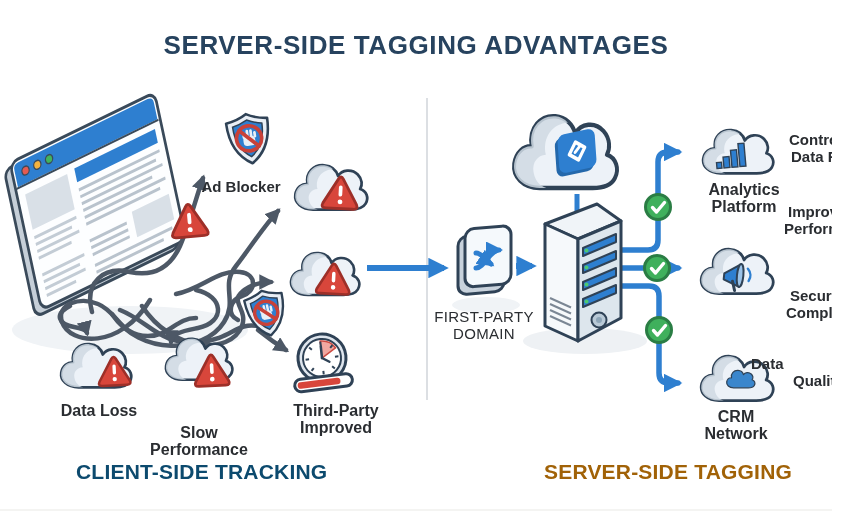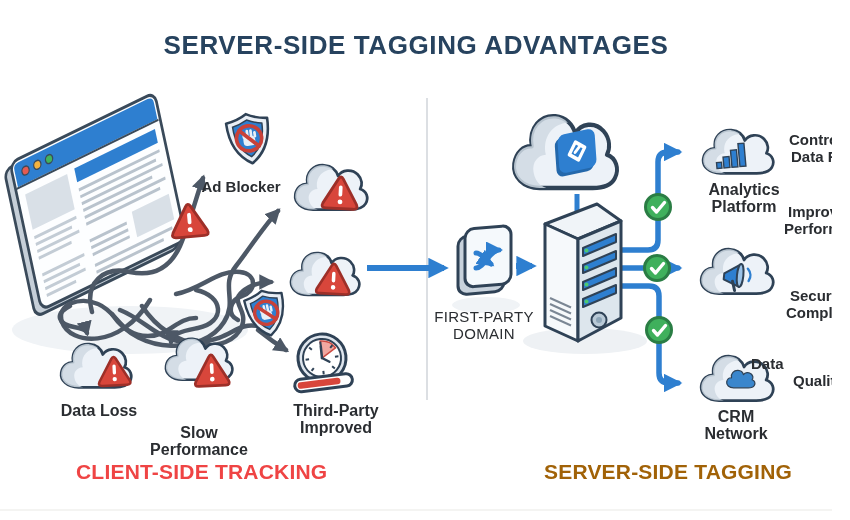--- a/index.html
+++ b/index.html
@@ -13,21 +13,21 @@
   }
   svg.art{position:absolute;left:0;top:0;}
   .lbl{
     position:absolute;transform:translateX(-50%);text-align:center;white-space:nowrap;
     font-size:15px;line-height:17px;font-weight:700;color:#2a2d31;
   }
   .lbl.big{font-size:16px;}
   .gw{letter-spacing:.3px;font-weight:400;}
   .ben{position:absolute;white-space:nowrap;font-size:15px;font-weight:700;color:#2a2d31;}
   .foot{position:absolute;top:460px;font-size:21px;font-weight:800;letter-spacing:.2px;white-space:nowrap;}
-  .foot.client{left:76px;color:#ef4444;}
+  .foot.client{left:76px;color:#0c4a6e;}
   .foot.server{left:544px;color:#a16207;}
   .baseline{position:absolute;left:0;right:0;top:509px;height:2px;background:#f4f4f2;}
 </style>
 </head>
 <body>
 
 <div id="stage">
 
   <div class="title">SERVER-SIDE TAGGING ADVANTAGES</div>
 

